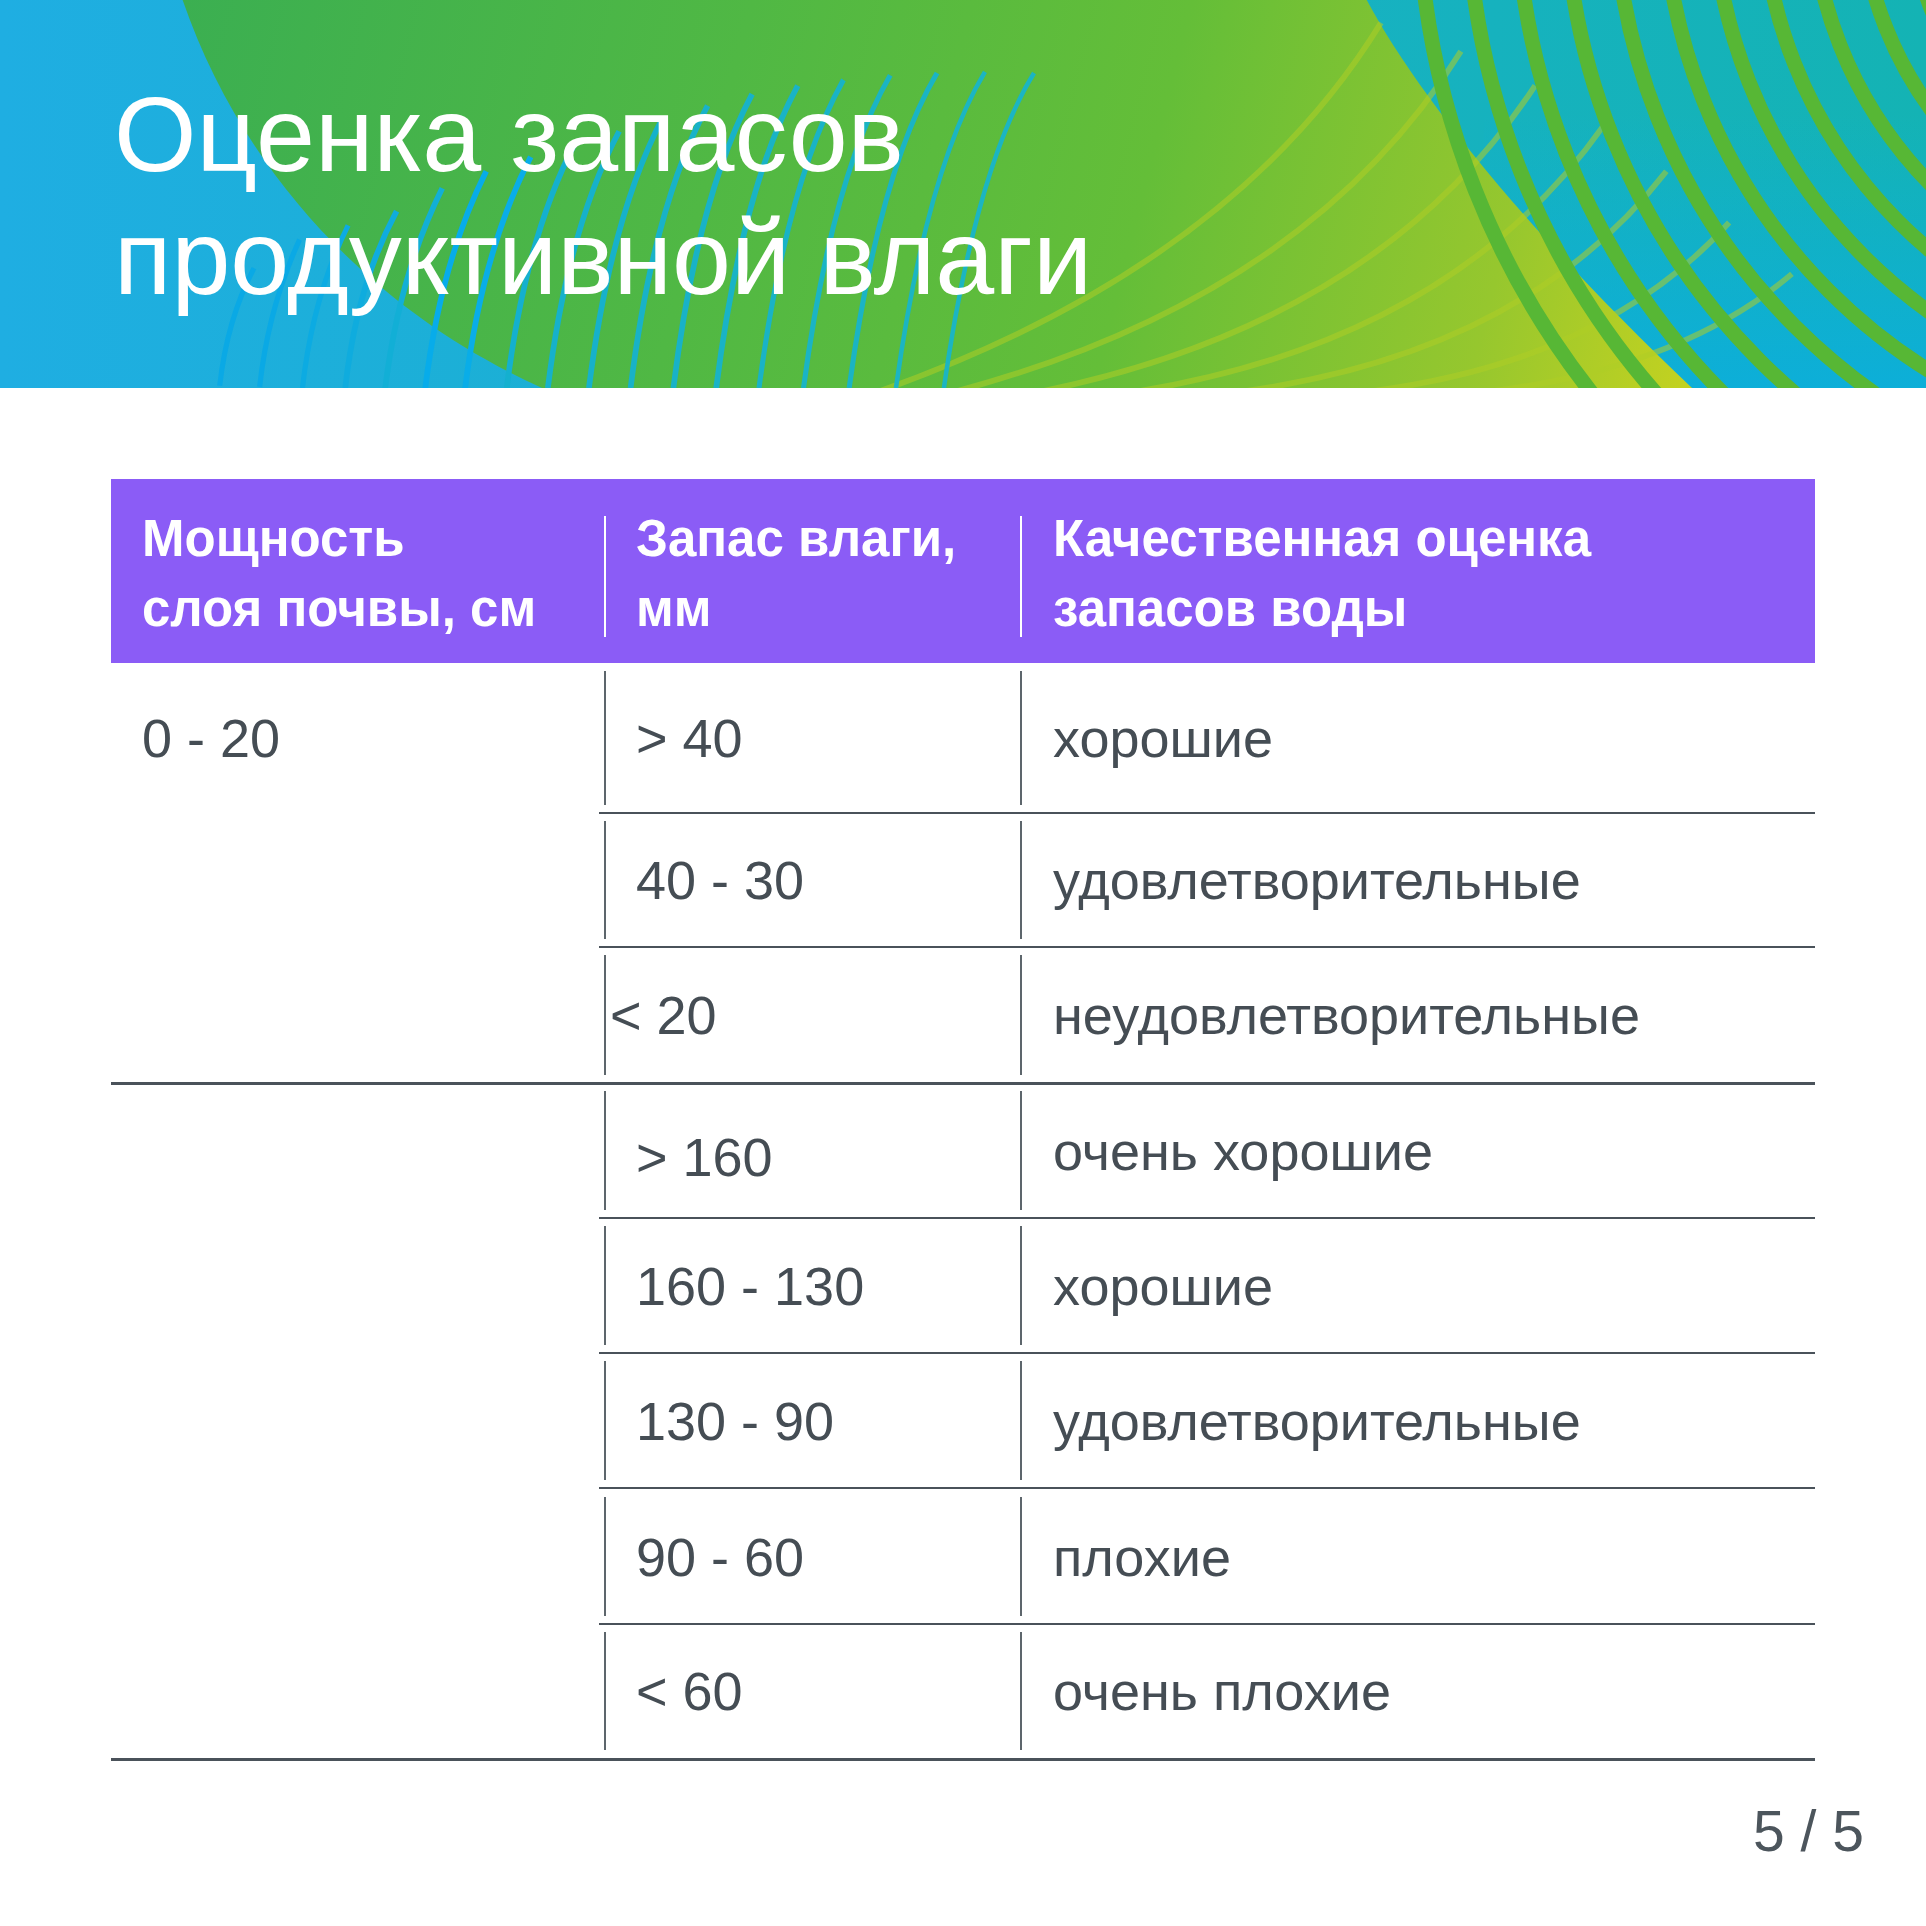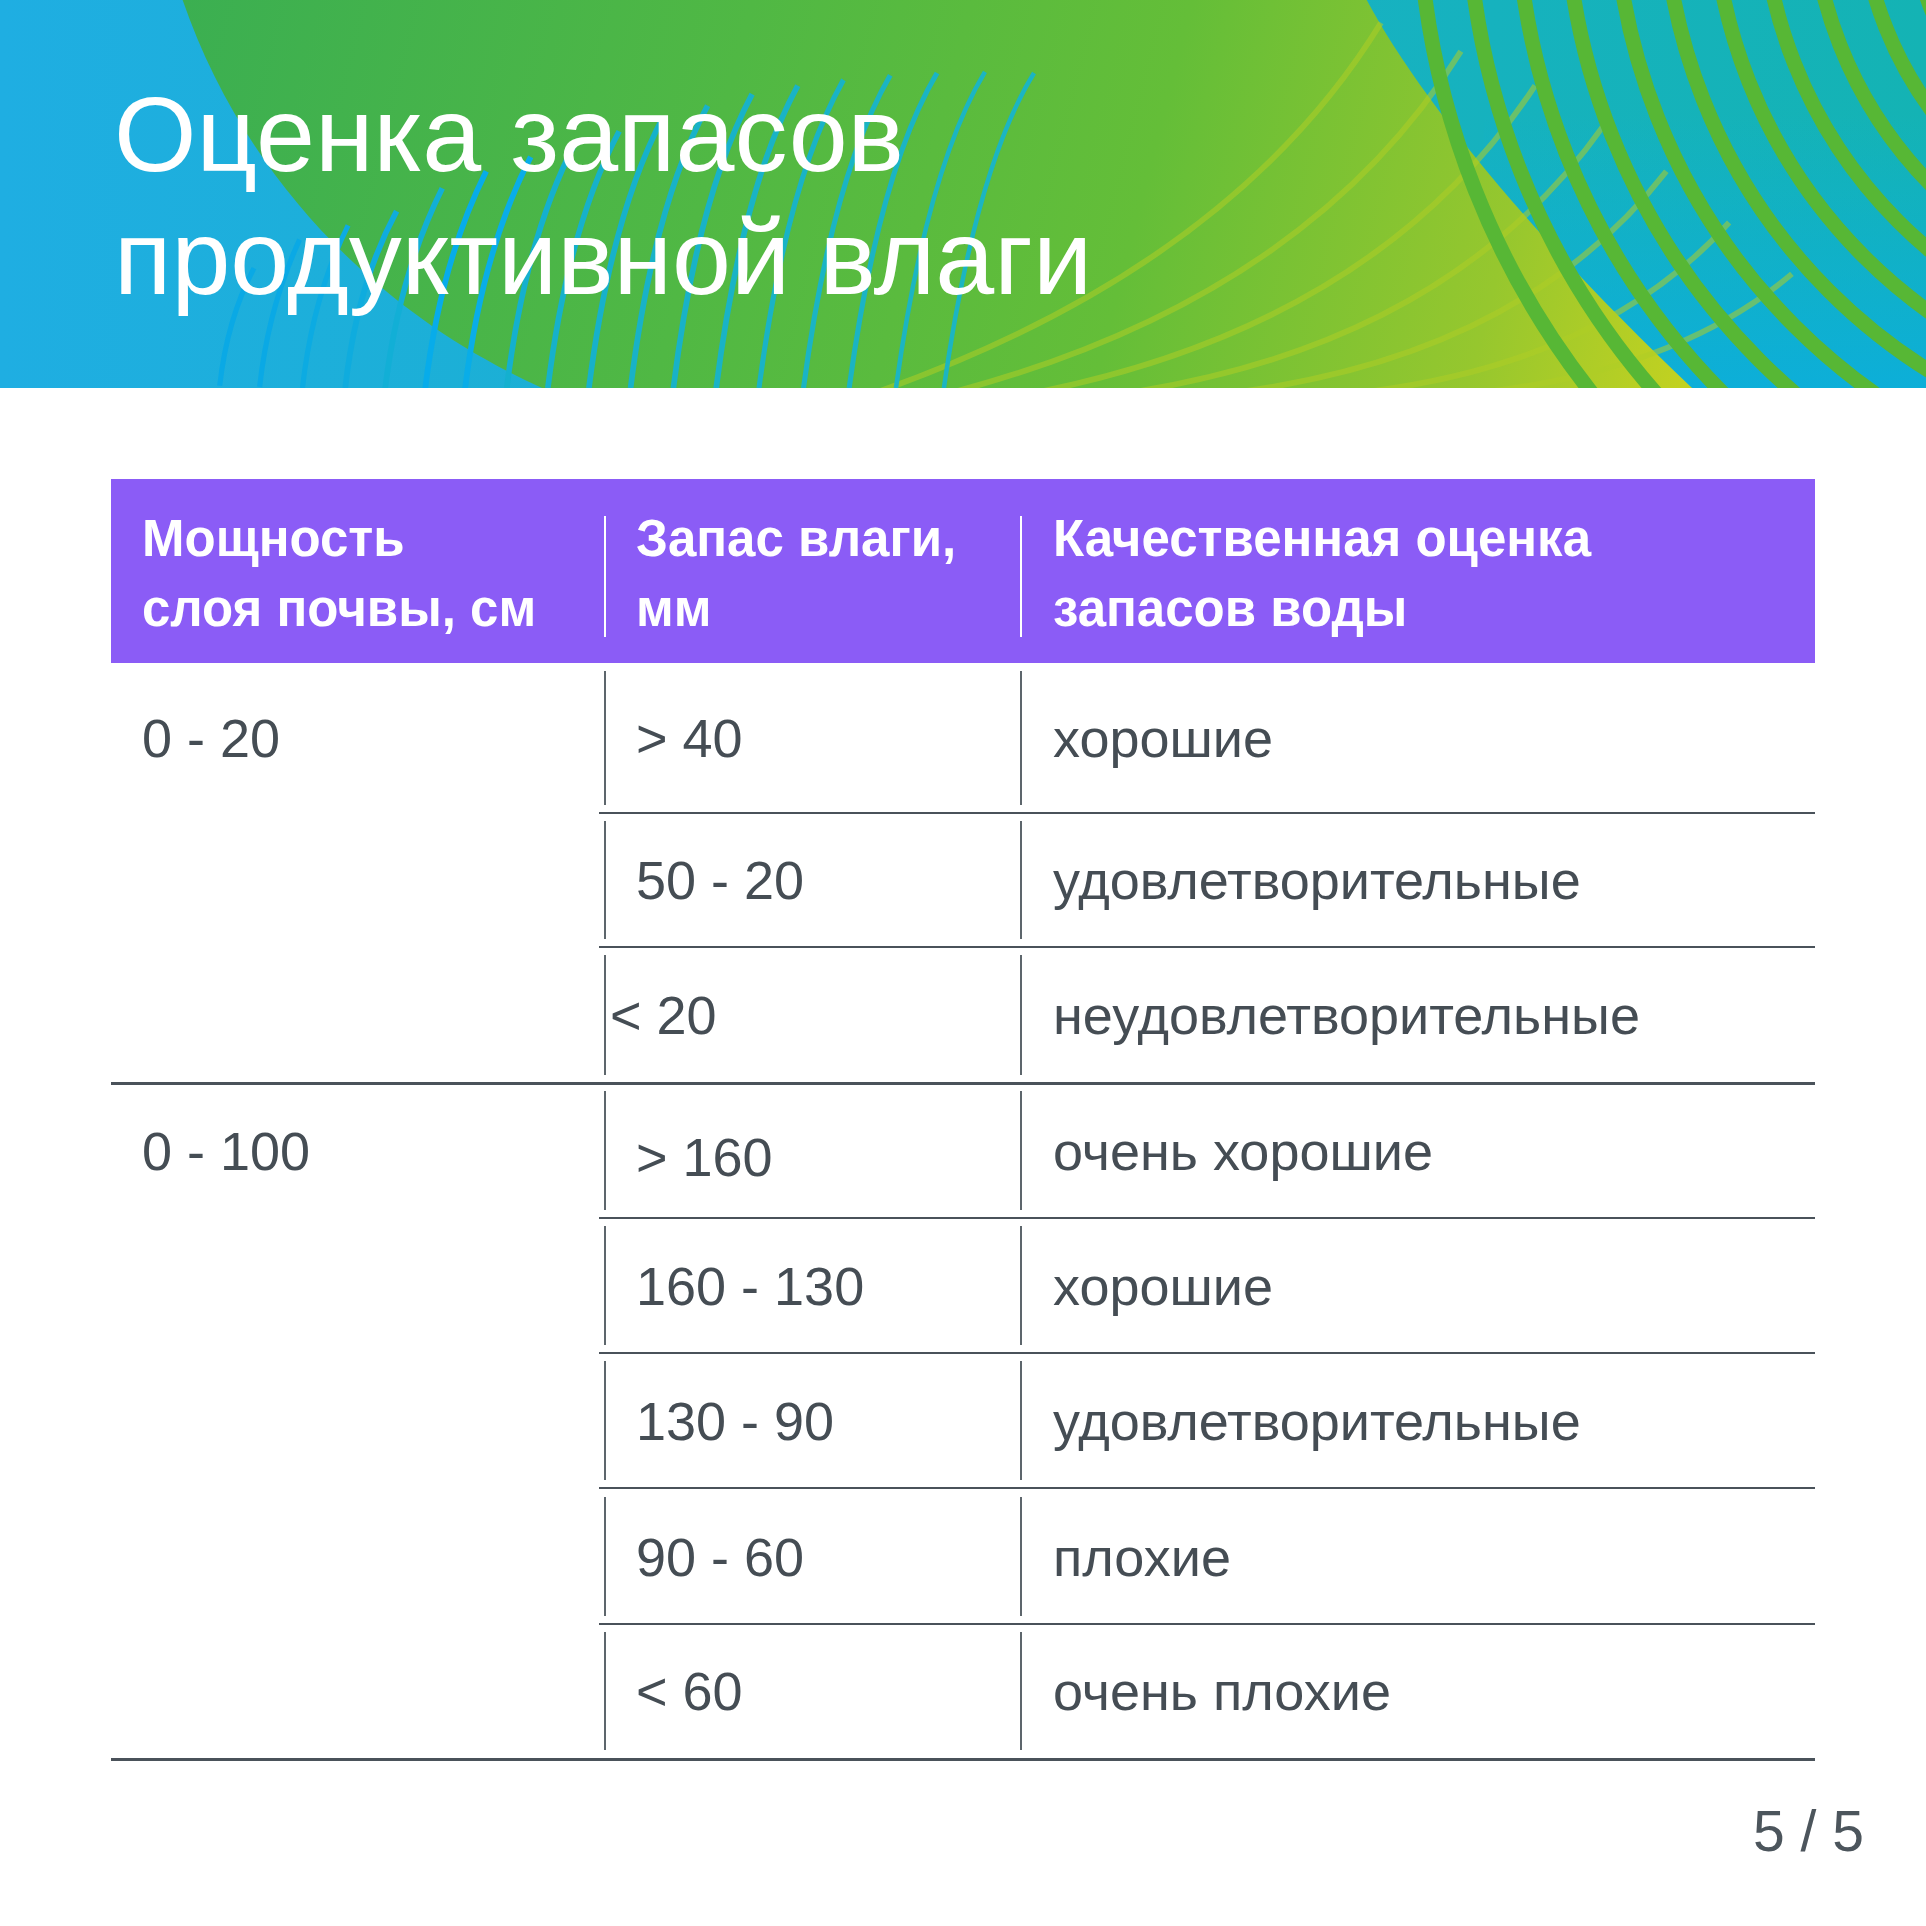--- a/index.html
+++ b/index.html
@@ -152,21 +152,21 @@
       <div class="cell" style="left:942px;width:742px;">
           <span>хорошие</span>
         </div>
       <div class="vline" style="left:493px;"></div>
       <div class="vline" style="left:909px;"></div>
     </div>
     <div class="hline" style="top:333px;"></div>
 
     <div class="row" style="top:334px;height:134px;">
       <div class="cell" style="left:525px;width:354px;">
-          <span>50 - 20</span>
+          <span>40 - 30</span>
         </div>
       <div class="cell" style="left:942px;width:742px;">
           <span>удовлетворительные</span>
         </div>
       <div class="vline" style="left:493px;"></div>
       <div class="vline" style="left:909px;"></div>
     </div>
     <div class="hline" style="top:467px;"></div>
 
     <div class="row" style="top:468px;height:136px;">
@@ -176,23 +176,20 @@
       <div class="cell" style="left:942px;width:742px;">
           <span>неудовлетворительные</span>
         </div>
       <div class="vline" style="left:493px;"></div>
       <div class="vline" style="left:909px;"></div>
     </div>
 
     <div class="hline-full" style="top:603px;"></div>
 
     <div class="row" style="top:604px;height:135px;">
-      <div class="cell" style="left:31px;width:428px;">
-          <span>0 - 100</span>
-        </div>
       <div class="cell" style="left:525px;width:354px;margin-top:12px;">
           <span>&gt; 160</span>
         </div>
       <div class="cell" style="left:942px;width:742px;">
           <span>очень хорошие</span>
         </div>
       <div class="vline" style="left:493px;"></div>
       <div class="vline" style="left:909px;"></div>
     </div>
     <div class="hline" style="top:738px;"></div>

